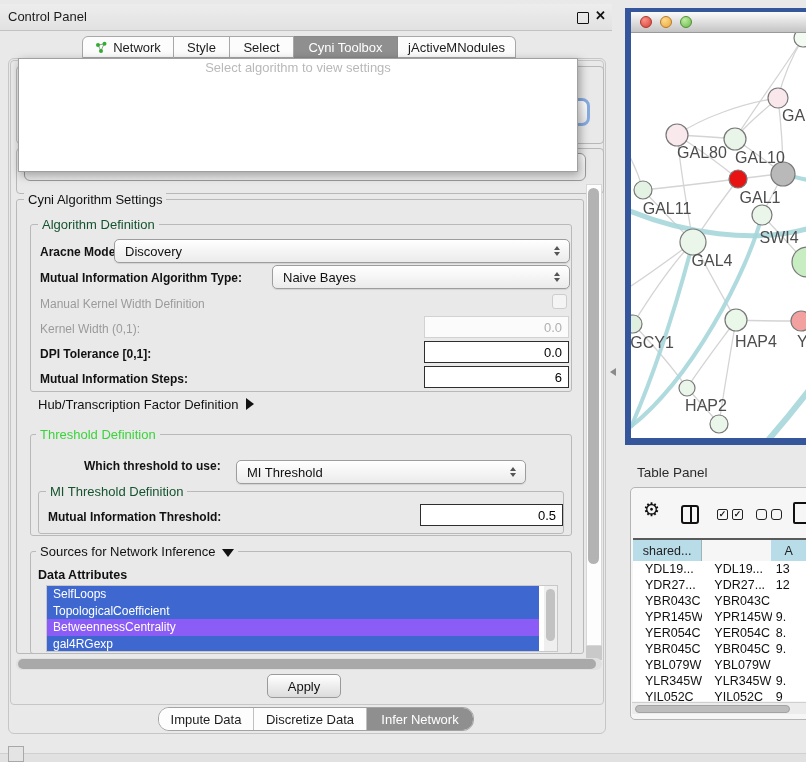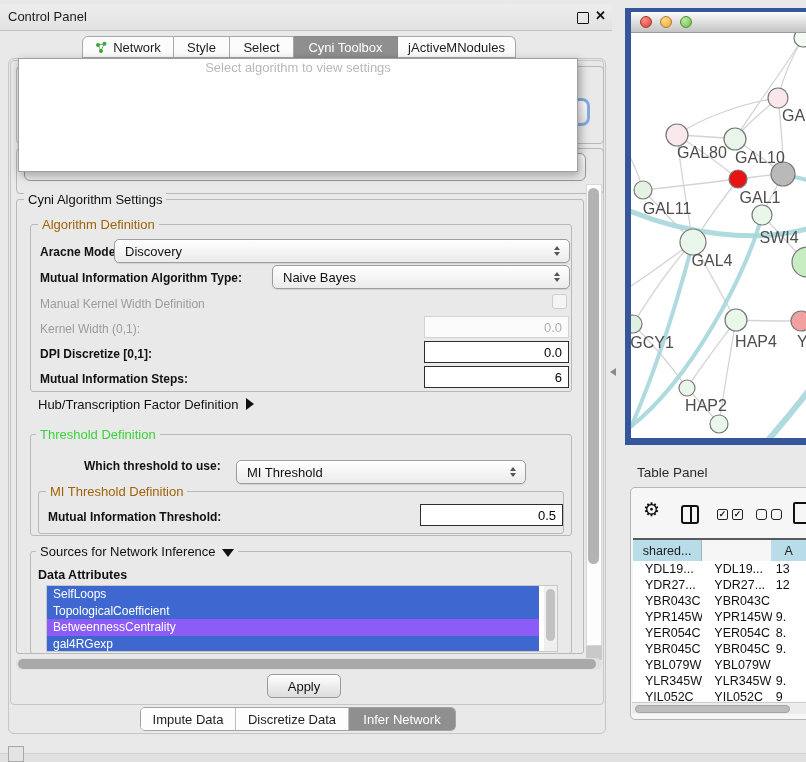--- a/index.html
+++ b/index.html
@@ -32,21 +32,21 @@
   
   #vscroll{left:586px;top:184px;width:16px;height:462px;background:#fdfdfd;border:1px solid #d8d8d8;box-sizing:border-box}
   #vthumb{left:588px;top:188px;width:11px;height:376px;background:#b3b3b3;border-radius:6px}
   #vblock{left:586px;top:646px;width:16px;height:14px;background:#c9c9c9}
   #hscroll{left:16px;top:658px;width:586px;height:12px;background:#e0e0e0;border-radius:6px}
   #hthumb{left:18px;top:659px;width:578px;height:10px;background:#a9a9a9;border-radius:5px}
 
   .groupbox{border:1px solid #b9b9b9;border-radius:3px}
   .grouptitle{background:#e9e9e9;padding:0 4px;font-size:13px;white-space:nowrap}
   .gt-black{color:#111}
-  .gt-blue{color:#a16207}
+  .gt-blue{color:#14532d}
   .gt-green{color:#3ad43a}
   .blabel{font-weight:bold;font-size:12px;color:#111;white-space:nowrap}
   .glabel{font-weight:normal;font-size:12px;color:#9b9b9b;white-space:nowrap}
 
   .combo{background:linear-gradient(#ffffff,#ebebeb);border:1px solid #9d9d9d;border-radius:5px;display:flex;align-items:center;font-size:13px;color:#111;padding-left:10px;box-sizing:border-box;box-shadow:0 1px 1px rgba(0,0,0,.10)}
   .combo-arrows{position:absolute;right:9px;top:50%;transform:translateY(-50%);display:flex;flex-direction:column;gap:2px;align-items:center}
   .tri-up{width:0;height:0;border-left:3.5px solid transparent;border-right:3.5px solid transparent;border-bottom:4.5px solid #555}
   .tri-dn{width:0;height:0;border-left:3.5px solid transparent;border-right:3.5px solid transparent;border-top:4.5px solid #555}
 
   .tfield{background:#fff;border:1.5px solid #2e2e2e;font-size:13px;color:#000;display:flex;align-items:center;justify-content:flex-end;padding-right:6px;box-sizing:border-box}
@@ -63,21 +63,21 @@
 
   #apply-btn{left:267px;top:674px;width:72px;height:22px;border:1px solid #9a9a9a;border-radius:5px;background:linear-gradient(#ffffff,#dcdcdc);display:flex;align-items:center;justify-content:center;font-size:13px;color:#111}
 
   
   #algo-popup{left:18px;top:58px;width:560px;height:114px;background:#fff;border:1px solid #a0a0a0;box-shadow:2px 3px 9px rgba(0,0,0,.35);box-sizing:border-box}
   .dd-ph{color:#b9b9b9;text-align:center;font-size:13px;height:16px;line-height:16px;margin-top:1px}
   .dd-item{font-size:13px;height:16.2px;line-height:16.2px;padding-left:5px;color:#000;white-space:nowrap}
   .dd-item.sel{font-weight:bold}
 
   
-  #bottom-tabs{left:140px;top:707px;height:22px;display:flex;border:1px solid #a3a3a3;border-radius:5px;overflow:hidden;background:#fff}
+  #bottom-tabs{left:158px;top:707px;height:22px;display:flex;border:1px solid #a3a3a3;border-radius:11px;overflow:hidden;background:#fff}
   .btab{height:22px;display:flex;align-items:center;justify-content:center;font-size:13px;color:#1d1d1d;background:#fdfdfd;border-left:1px solid #c0c0c0;box-sizing:border-box}
   .btab:first-child{border-left:none}
   .btab.sel{background:#8f8f8f;color:#fff}
 
   
   #splitter-arrow{left:610px;top:368px;width:0;height:0;border-top:4px solid transparent;border-bottom:4px solid transparent;border-right:6px solid #8a8a8a}
 
   
   #net-frame{left:625px;top:8px;width:181px;height:437px;background:#35569b;overflow:hidden}
   #net-titlebar{position:absolute;left:6px;top:4px;width:175px;height:21px;background:linear-gradient(#fbfbfb,#c4c4c4);border-bottom:1px solid #9a9a9a;box-sizing:border-box}
@@ -180,21 +180,21 @@
         <i class="tri-dn"></i>
       </span>
   </div>
 
   <div class="abs glabel" style="left:40px;top:297px">Manual Kernel Width Definition</div>
   <div class="abs chk-dis" style="left:552px;top:294px"></div>
 
   <div class="abs glabel" style="left:40px;top:322px">Kernel Width (0,1):</div>
   <div class="abs tfield dis" style="left:424px;top:316px;width:145px;height:22px">0.0</div>
 
-  <div class="abs blabel" style="left:40px;top:347px">DPI Discretize [0,1]:</div>
+  <div class="abs blabel" style="left:40px;top:347px">DPI Tolerance [0,1]:</div>
   <div class="abs tfield" style="left:424px;top:341px;width:145px;height:22px">0.0</div>
 
   <div class="abs blabel" style="left:40px;top:372px">Mutual Information Steps:</div>
   <div class="abs tfield" style="left:424px;top:366px;width:145px;height:22px">6</div>
 
   <div class="abs" style="left:38px;top:397px;font-size:13px;color:#111">
     <span>Hub/Transcription Factor Definition</span><span class="tri-right"></span>
   </div>
 
   <div class="abs groupbox" style="left:30px;top:434px;width:540px;height:100px"></div>

